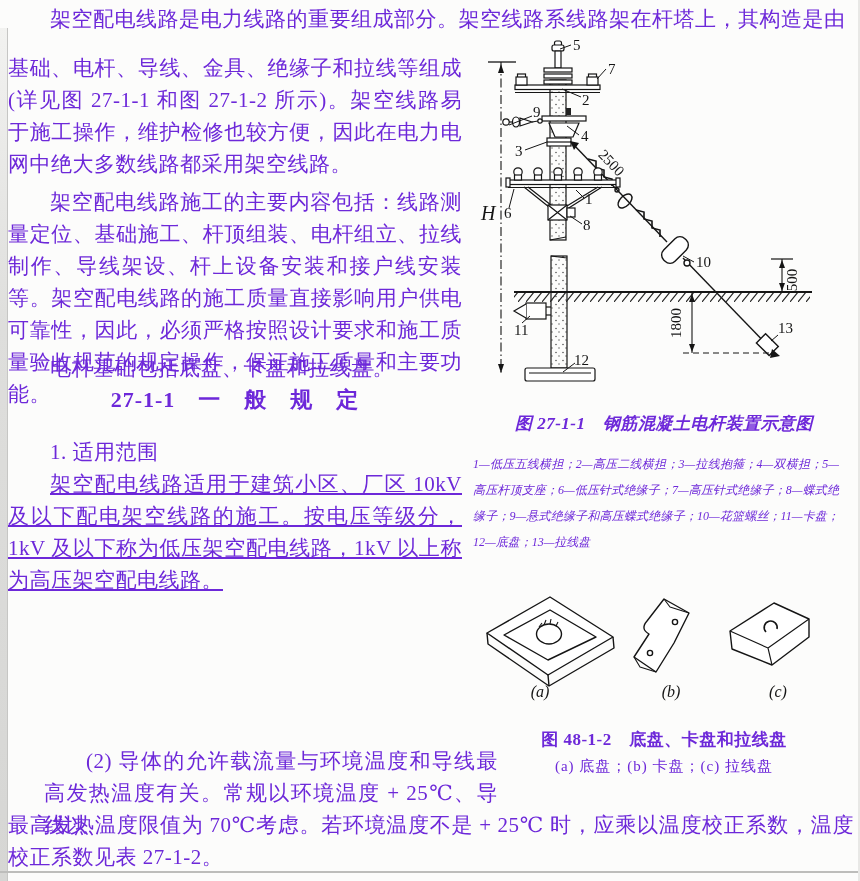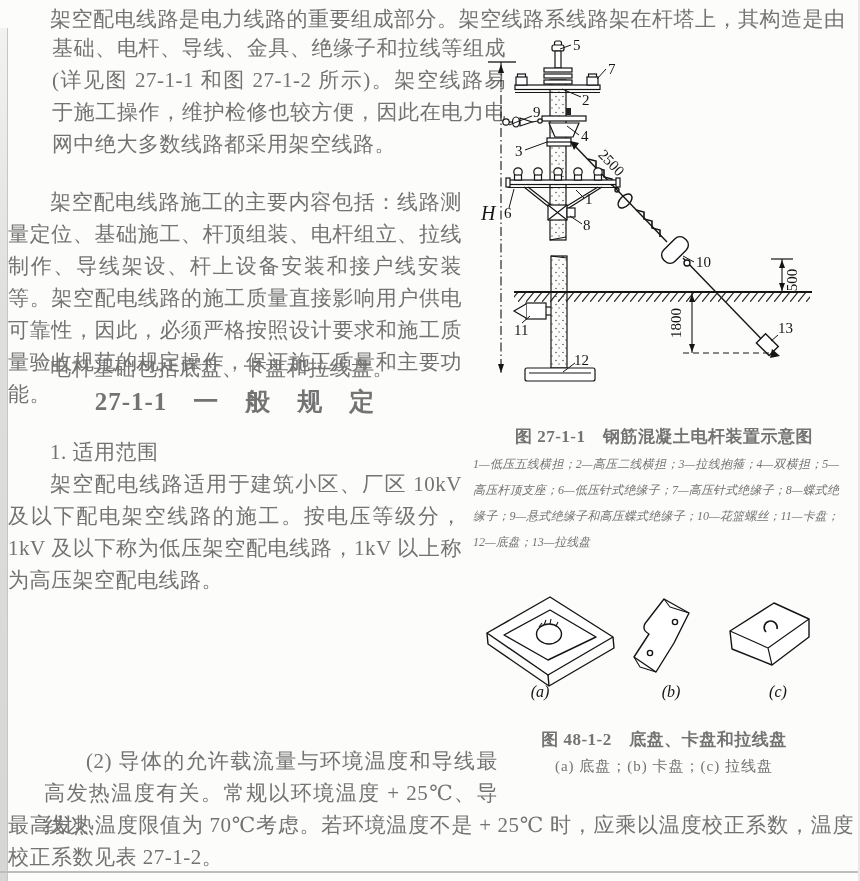--- a/index.html
+++ b/index.html
@@ -1,31 +1,31 @@
 <!DOCTYPE html>
 <html><head>
 <meta charset="utf-8">
 <style>
   html,body { margin:0; padding:0; background:#ffffff; }
   .page {
     position:relative; width:860px; height:881px; overflow:hidden;
-    background:#fcfcfb; color:#737373;
+    background:#fcfcfb; color:#6d28d9;
     font-family:"Liberation Serif","DejaVu Serif",serif;
   }
   .txt {
     position:absolute; font-size:21px; line-height:32px;
     text-align:justify; text-justify:inter-character;
     letter-spacing:0.5px;
   }
   .left-col { left:8px; width:454px; }
   .full     { left:8px; width:846px; }
   .indent   { text-indent:2em; }
   .heading  {
     position:absolute; left:8px; width:454px; top:385px;
-    font-size:25px; font-weight:bold; text-align:center; letter-spacing:1px;
+    font-size:22px; font-weight:bold; text-align:center; letter-spacing:1px;
   }
   .fig-caption {
     position:absolute; left:470px; width:388px; text-align:center;
     font-size:17px; font-weight:bold; letter-spacing:0.5px;
   }
   .legend {
     position:absolute; left:473px; top:451px; width:366px;
     font-size:12px; line-height:26px; text-align:justify;
     text-justify:inter-character;
     font-style:italic;
@@ -57,28 +57,28 @@
 </head>
 <body>
 
 <div class="page">
 
   <div class="edge-left"></div>
   <div class="edge-bottom"></div>
   <div class="edge-right"></div>
 
   <div class="txt full indent" style="top:3px;">架空配电线路是电力线路的重要组成部分。架空线路系线路架在杆塔上，其构造是由</div>
-  <div class="txt left-col" style="top:32px;padding-left:44px;">基础、电杆、导线、金具、绝缘子和拉线等组成(详见图 27-1-1 和图 27-1-2 所示)。架空线路易于施工操作，维护检修也较方便，因此在电力电网中绝大多数线路都采用架空线路。</div>
+  <div class="txt left-col" style="top:52px;">基础、电杆、导线、金具、绝缘子和拉线等组成(详见图 27-1-1 和图 27-1-2 所示)。架空线路易于施工操作，维护检修也较方便，因此在电力电网中绝大多数线路都采用架空线路。</div>
   <div class="txt left-col indent" style="top:146px;margin-top:40px;">架空配电线路施工的主要内容包括：线路测量定位、基础施工、杆顶组装、电杆组立、拉线制作、导线架设、杆上设备安装和接户线安装等。架空配电线路的施工质量直接影响用户供电可靠性，因此，必须严格按照设计要求和施工质量验收规范的规定操作，保证施工质量和主要功能。</div>
   <div class="txt left-col indent" style="top:352px;">电杆基础包括底盘、卡盘和拉线盘。</div>
 
   <div class="heading">27-1-1　一　般　规　定</div>
 
   <div class="txt left-col indent" style="top:436px;">1. 适用范围</div>
-  <div class="txt left-col indent" style="top:468px;">架空配电线路适用于建筑小区、厂区 10kV 及以下配电架空线路的施工。按电压等级分，1kV 及以下称为低压架空配电线路，1kV 以上称为高压架空配电线路。</div>
+  <div class="txt left-col indent" style="top:468px;text-decoration:underline;">架空配电线路适用于建筑小区、厂区 10kV 及以下配电架空线路的施工。按电压等级分，1kV 及以下称为低压架空配电线路，1kV 以上称为高压架空配电线路。</div>
   <div class="txt left-col indent" style="top:745px;padding-left:36px;">(2) 导体的允许载流量与环境温度和导线最高发热温度有关。常规以环境温度 + 25℃、导线以</div>
   <div class="txt full" style="top:809px;">最高发热温度限值为 70℃考虑。若环境温度不是 + 25℃ 时，应乘以温度校正系数，温度校正系数见表 27-1-2。</div>
 
   <svg style="left:470px; top:22px;" width="388" height="378" viewBox="0 0 388 378">
     <defs>
       <pattern id="stip" width="7" height="8" patternUnits="userSpaceOnUse">
         <circle cx="2" cy="2.5" r="0.8" fill="#555"></circle>
         <circle cx="5" cy="6" r="0.7" fill="#555"></circle>
       </pattern>
       <pattern id="hatch" width="8" height="10" patternUnits="userSpaceOnUse">
@@ -245,21 +245,21 @@
       <text class="dnum" x="115" y="182">1</text>
       <text class="dnum" x="34" y="196">6</text>
       <text class="dnum" x="113" y="208">8</text>
       <text class="dnum" x="226" y="245">10</text>
       <text class="dnum" x="44" y="313">11</text>
       <text class="dnum" x="104" y="343">12</text>
       <text class="dnum" x="308" y="311">13</text>
     </g>
   </svg>
 
-  <div class="fig-caption" style="top:425px;">图 27-1-1　钢筋混凝土电杆装置示意图</div>
+  <div class="fig-caption" style="top:412px;font-style:italic;">图 27-1-1　钢筋混凝土电杆装置示意图</div>
   <div class="legend">1—低压五线横担；2—高压二线横担；3—拉线抱箍；4—双横担；5—高压杆顶支座；6—低压针式绝缘子；7—高压针式绝缘子；8—蝶式绝缘子；9—悬式绝缘子和高压蝶式绝缘子；10—花篮螺丝；11—卡盘；12—底盘；13—拉线盘</div>
 
   <svg style="left:478px; top:593px;" width="345" height="112" viewBox="0 0 345 112">
 
     <g fill="#fff" stroke="#151515" stroke-width="1.4" stroke-linejoin="round">
       <polygon points="72,4 135,44 70,82 9,40"></polygon>
       <polygon points="72,17 118,44 70,67 26,42"></polygon>
       <path d="M9,40 L10,51 L71,93 L136,55 L135,44" fill="none"></path>
       <line x1="70" y1="82" x2="71" y2="93"></line>
       <ellipse cx="71" cy="41" rx="12.5" ry="10"></ellipse>

